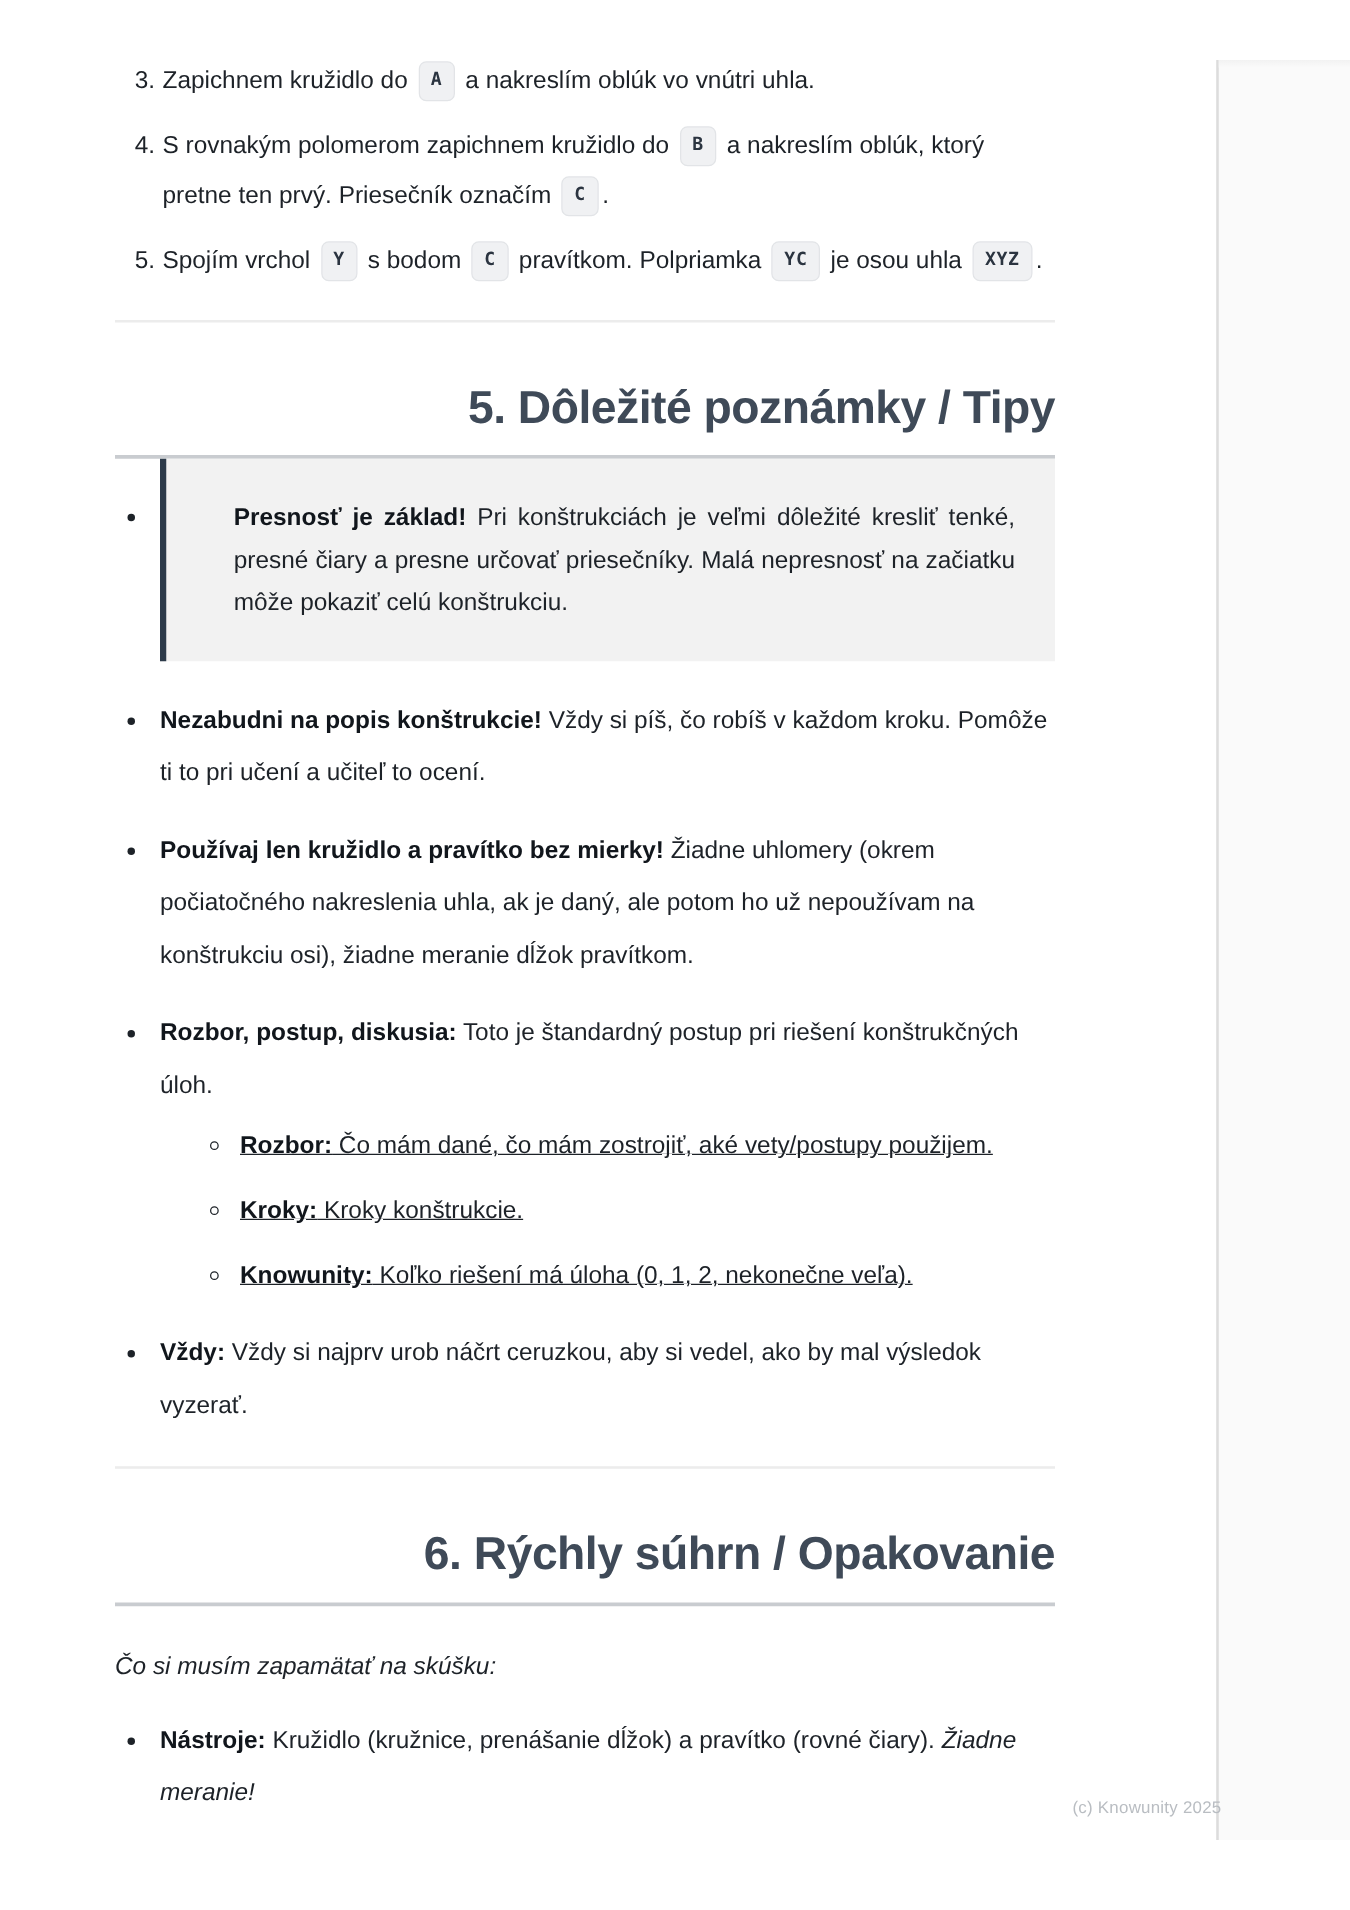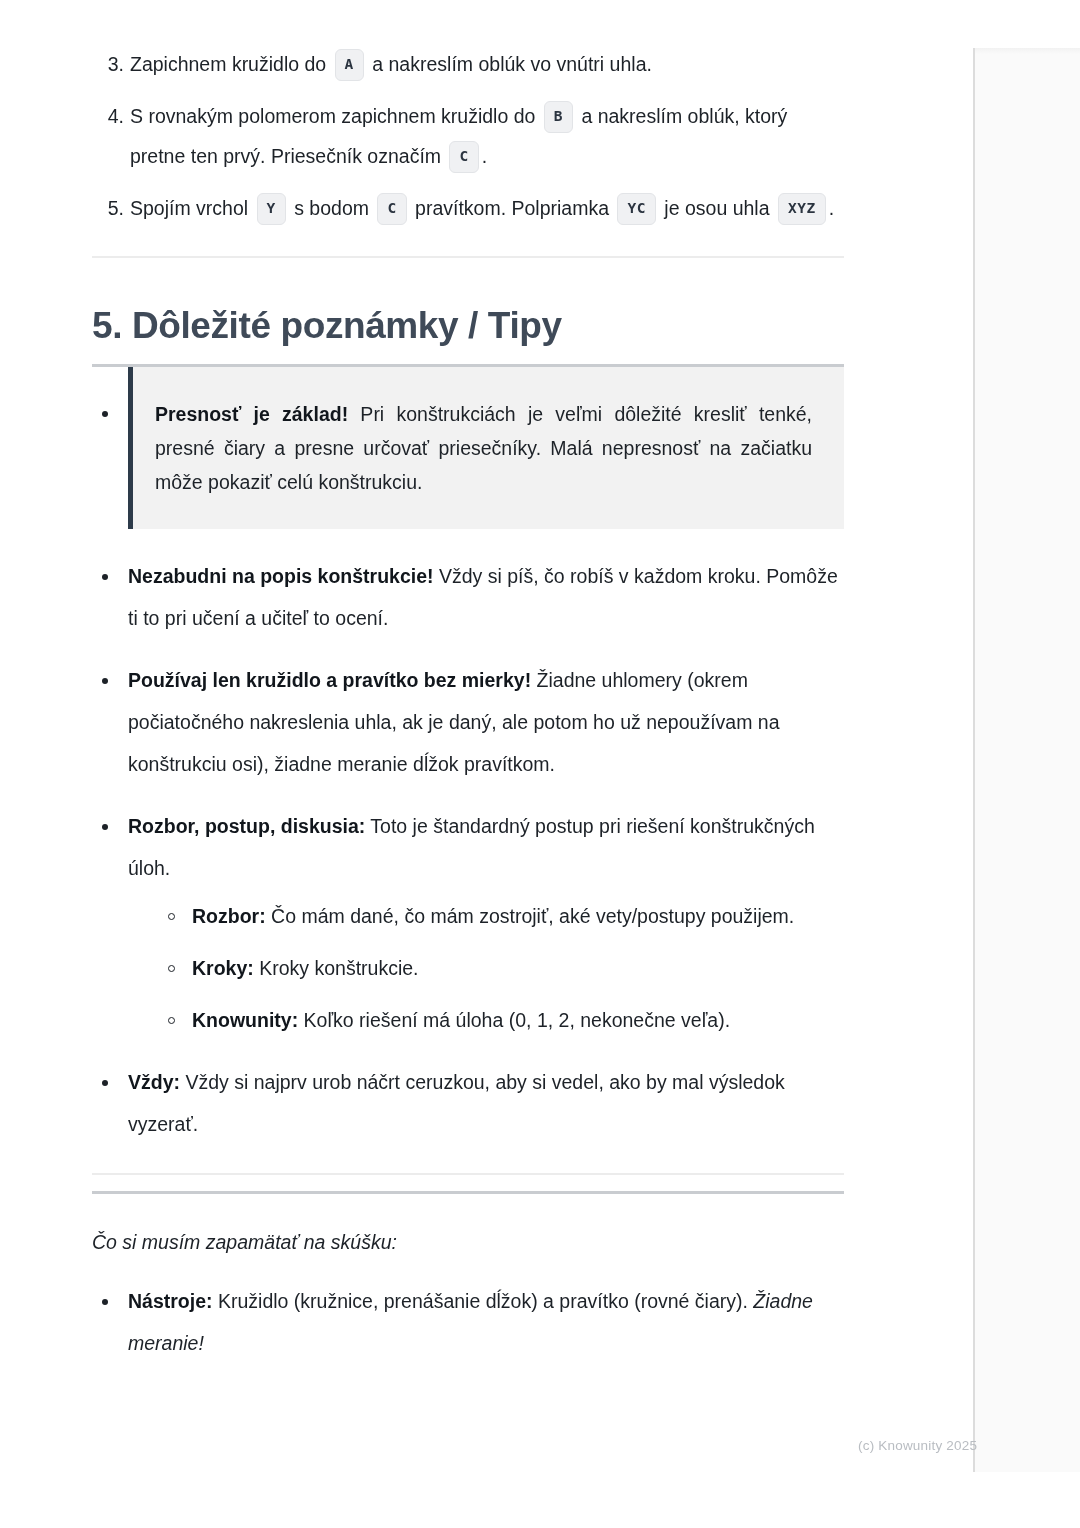--- a/index.html
+++ b/index.html
@@ -95,20 +95,21 @@
   }
 
   
   h2.section {
     font-size: 37px;
     font-weight: 700;
     color: #3f4a58;
     margin: 46px 0 0 0;
     letter-spacing: -0.4px;
     line-height: 1.2;
+    text-align: right;
   }
   .h2-rule {
     height: 3px;
     background: #c9ccd0;
     margin: 16px 0 0 0;
   }
 
   
   ul.tips {
     margin: 0;
@@ -128,37 +129,38 @@
     left: 10px;
     top: 19px;
     width: 6px;
     height: 6px;
     background: #1d2228;
     border-radius: 50%;
   }
   .callout {
     background: #f2f2f2;
     border-left: 5px solid #2d3b4a;
-    padding: 30px 32px 30px 22px;
+    padding: 30px 32px 30px 54px;
     text-align: justify;
     font-size: 19.5px;
     line-height: 34px;
   }
   ul.tips > li.callout-item {
     padding-left: 36px;
     margin-bottom: 26px;
     line-height: 0;
   }
   ul.tips > li.callout-item > .dot { top: 44px; }
 
   
   ul.sub {
     margin: 6px 0 0 0;
     padding: 0 0 0 32px;
     list-style: none;
+    text-decoration: underline;
   }
   ul.sub > li {
     position: relative;
     padding-left: 32px;
     margin-bottom: 10px;
     font-size: 19.5px;
     line-height: 42px;
     color: #1d2228;
   }
   ul.sub > li > .ring {
@@ -224,20 +226,21 @@
       <li><span class="dot"></span><strong>Rozbor, postup, diskusia:</strong><span> Toto je štandardný postup pri riešení konštrukčných úloh.</span><ul class="sub">
           <li><span class="ring"></span><strong>Rozbor:</strong><span> Čo mám dané, čo mám zostrojiť, aké vety/postupy použijem.</span></li>
           <li><span class="ring"></span><strong>Kroky:</strong><span> Kroky konštrukcie.</span></li>
           <li><span class="ring"></span><strong>Knowunity:</strong><span> Koľko riešení má úloha (0, 1, 2, nekonečne veľa).</span></li>
         </ul></li>
       <li><span class="dot"></span><strong>Vždy:</strong><span> Vždy si najprv urob náčrt ceruzkou, aby si vedel, ako by mal výsledok vyzerať.</span></li>
     </ul>
 
   <hr class="sep">
 
+  <h2 class="section">6. Rýchly súhrn / Opakovanie</h2>
   <div class="h2-rule"></div>
 
   <p class="lead">Čo si musím zapamätať na skúšku:</p>
 
   <ul class="tips" id="summary-list">
       <li><span class="dot"></span><strong>Nástroje:</strong><span> Kružidlo (kružnice, prenášanie dĺžok) a pravítko (rovné čiary). </span><em>Žiadne meranie!</em></li>
     </ul>
 
 </div>
 

